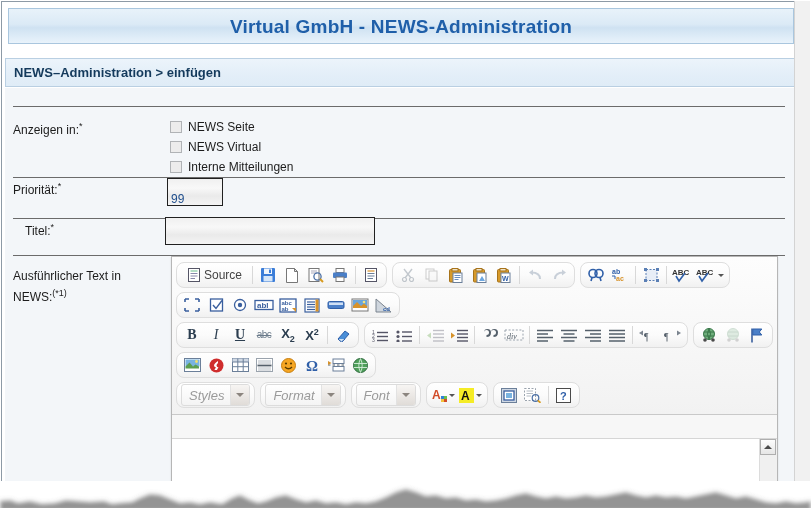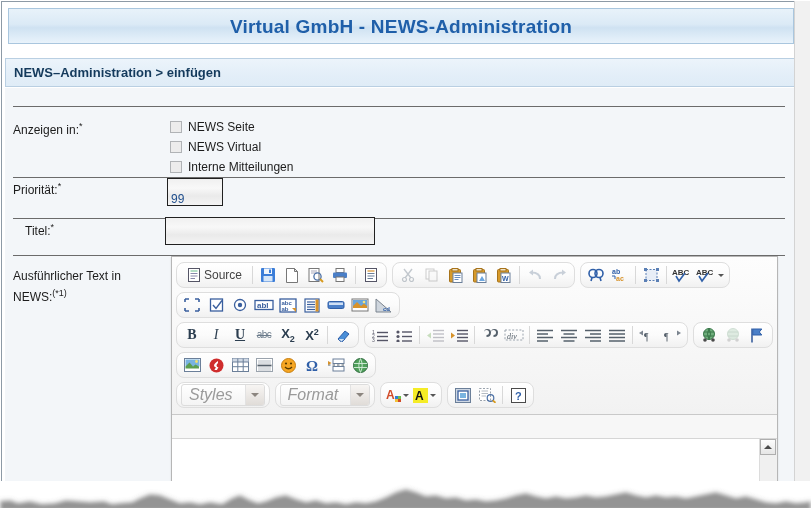--- a/index.html
+++ b/index.html
@@ -222,24 +222,24 @@
     align-items: center;
     height: 22px;
     border: 1px solid #dcdcdc;
     border-radius: 3px;
     background: linear-gradient(to bottom,#ffffff,#f4f4f4);
     margin: 0 1px;
     box-sizing: border-box;
     overflow: hidden;
   }
   .combo .ctxt {
-    font-size: 16px;
+    font-size: 13px;
     font-style: italic;
     color: #9a9a9a;
-    padding: 0 12px 0 7px;
+    padding: 0 6px 0 7px;
     white-space: nowrap;
   }
   .combo .carr {
     width: 18px; height: 20px;
     border-left: 1px solid #e2e2e2;
     background: linear-gradient(to bottom,#f7f5f3,#e0dcd8);
     display: inline-flex;
     align-items: center;
     justify-content: center;
   }
@@ -815,20 +815,28 @@
                 <span class="combo">
                   <span class="ctxt">Styles</span>
                   <span class="carr">
                       <span class="caret"></span>
                     </span>
                 </span>
               </div>
               <div class="tbgroup">
                 <span class="combo">
                   <span class="ctxt">Format</span>
+                  <span class="carr">
+                      <span class="caret"></span>
+                    </span>
+                </span>
+              </div>
+              <div class="tbgroup">
+                <span class="combo">
+                  <span class="ctxt">Font</span>
                   <span class="carr">
                       <span class="caret"></span>
                     </span>
                 </span>
               </div>
               <div class="tbgroup">
                 <span class="tbtn">
                   <svg width="15" height="15" viewBox="0 0 15 15">
                       <text x="0" y="11" font-size="12" font-family="Liberation Sans, sans-serif" fill="#d14b28" font-weight="bold">A</text>
                       <rect x="9" y="8" width="3" height="3" fill="#2f7fd8"></rect>

